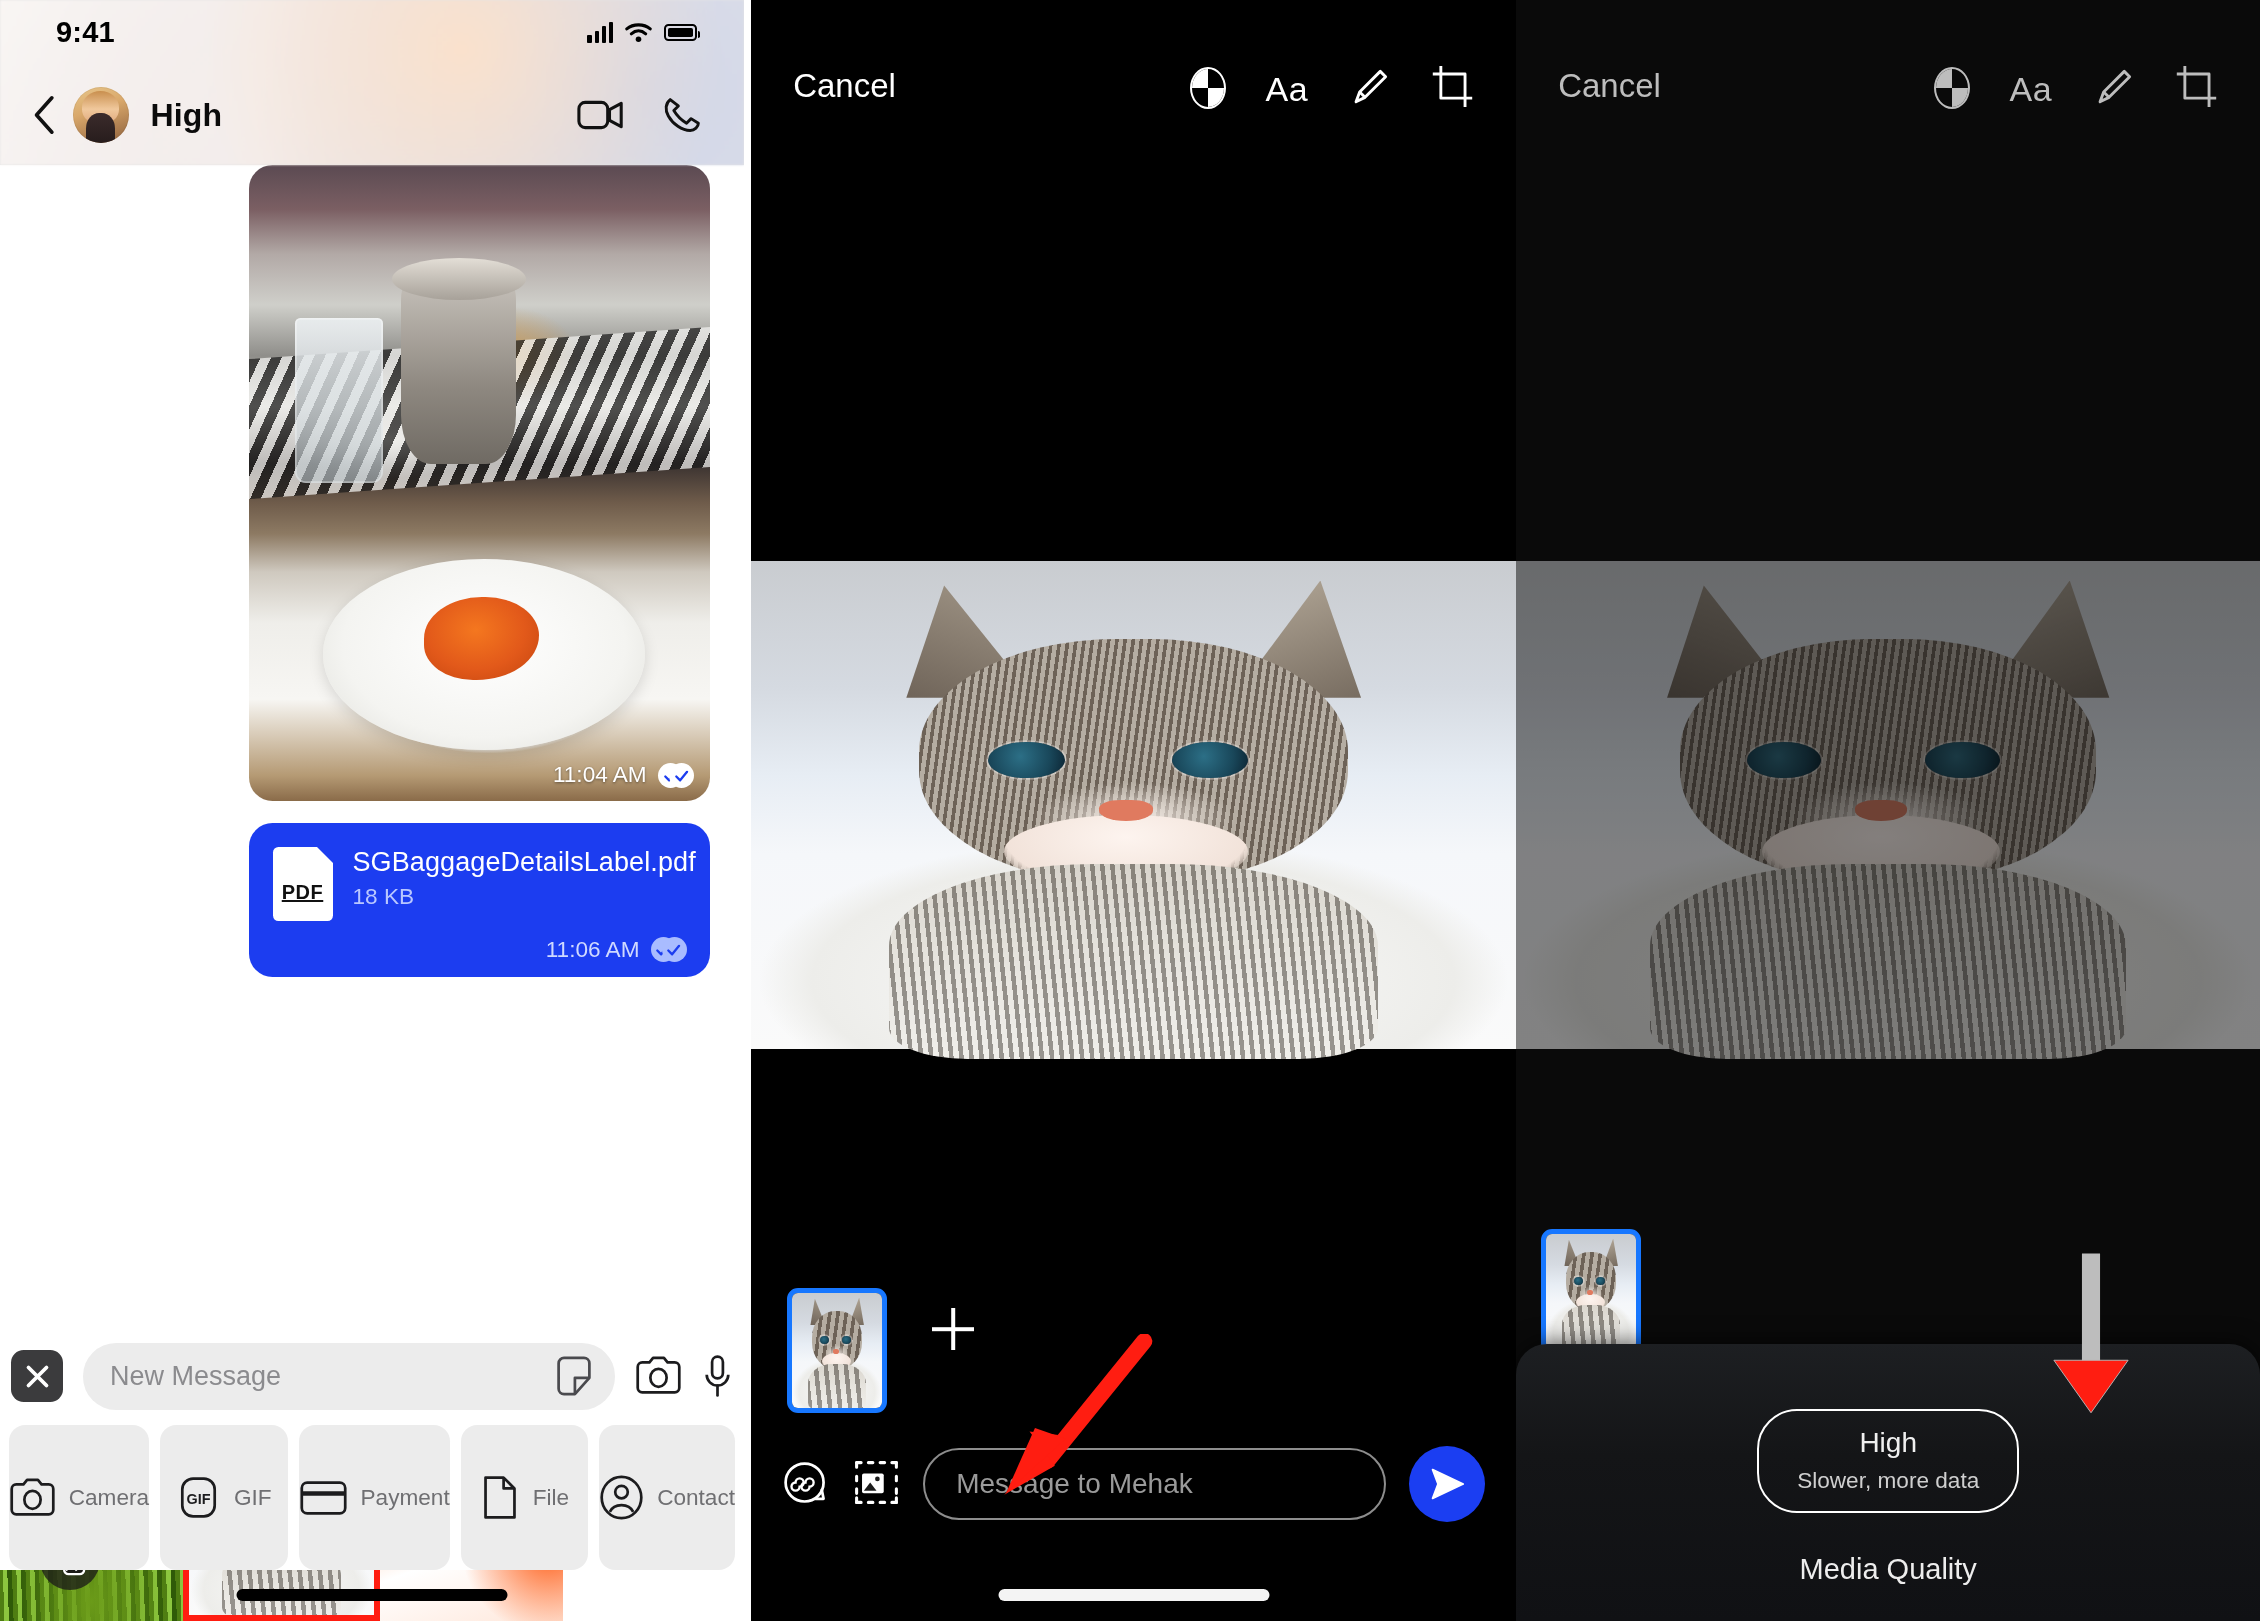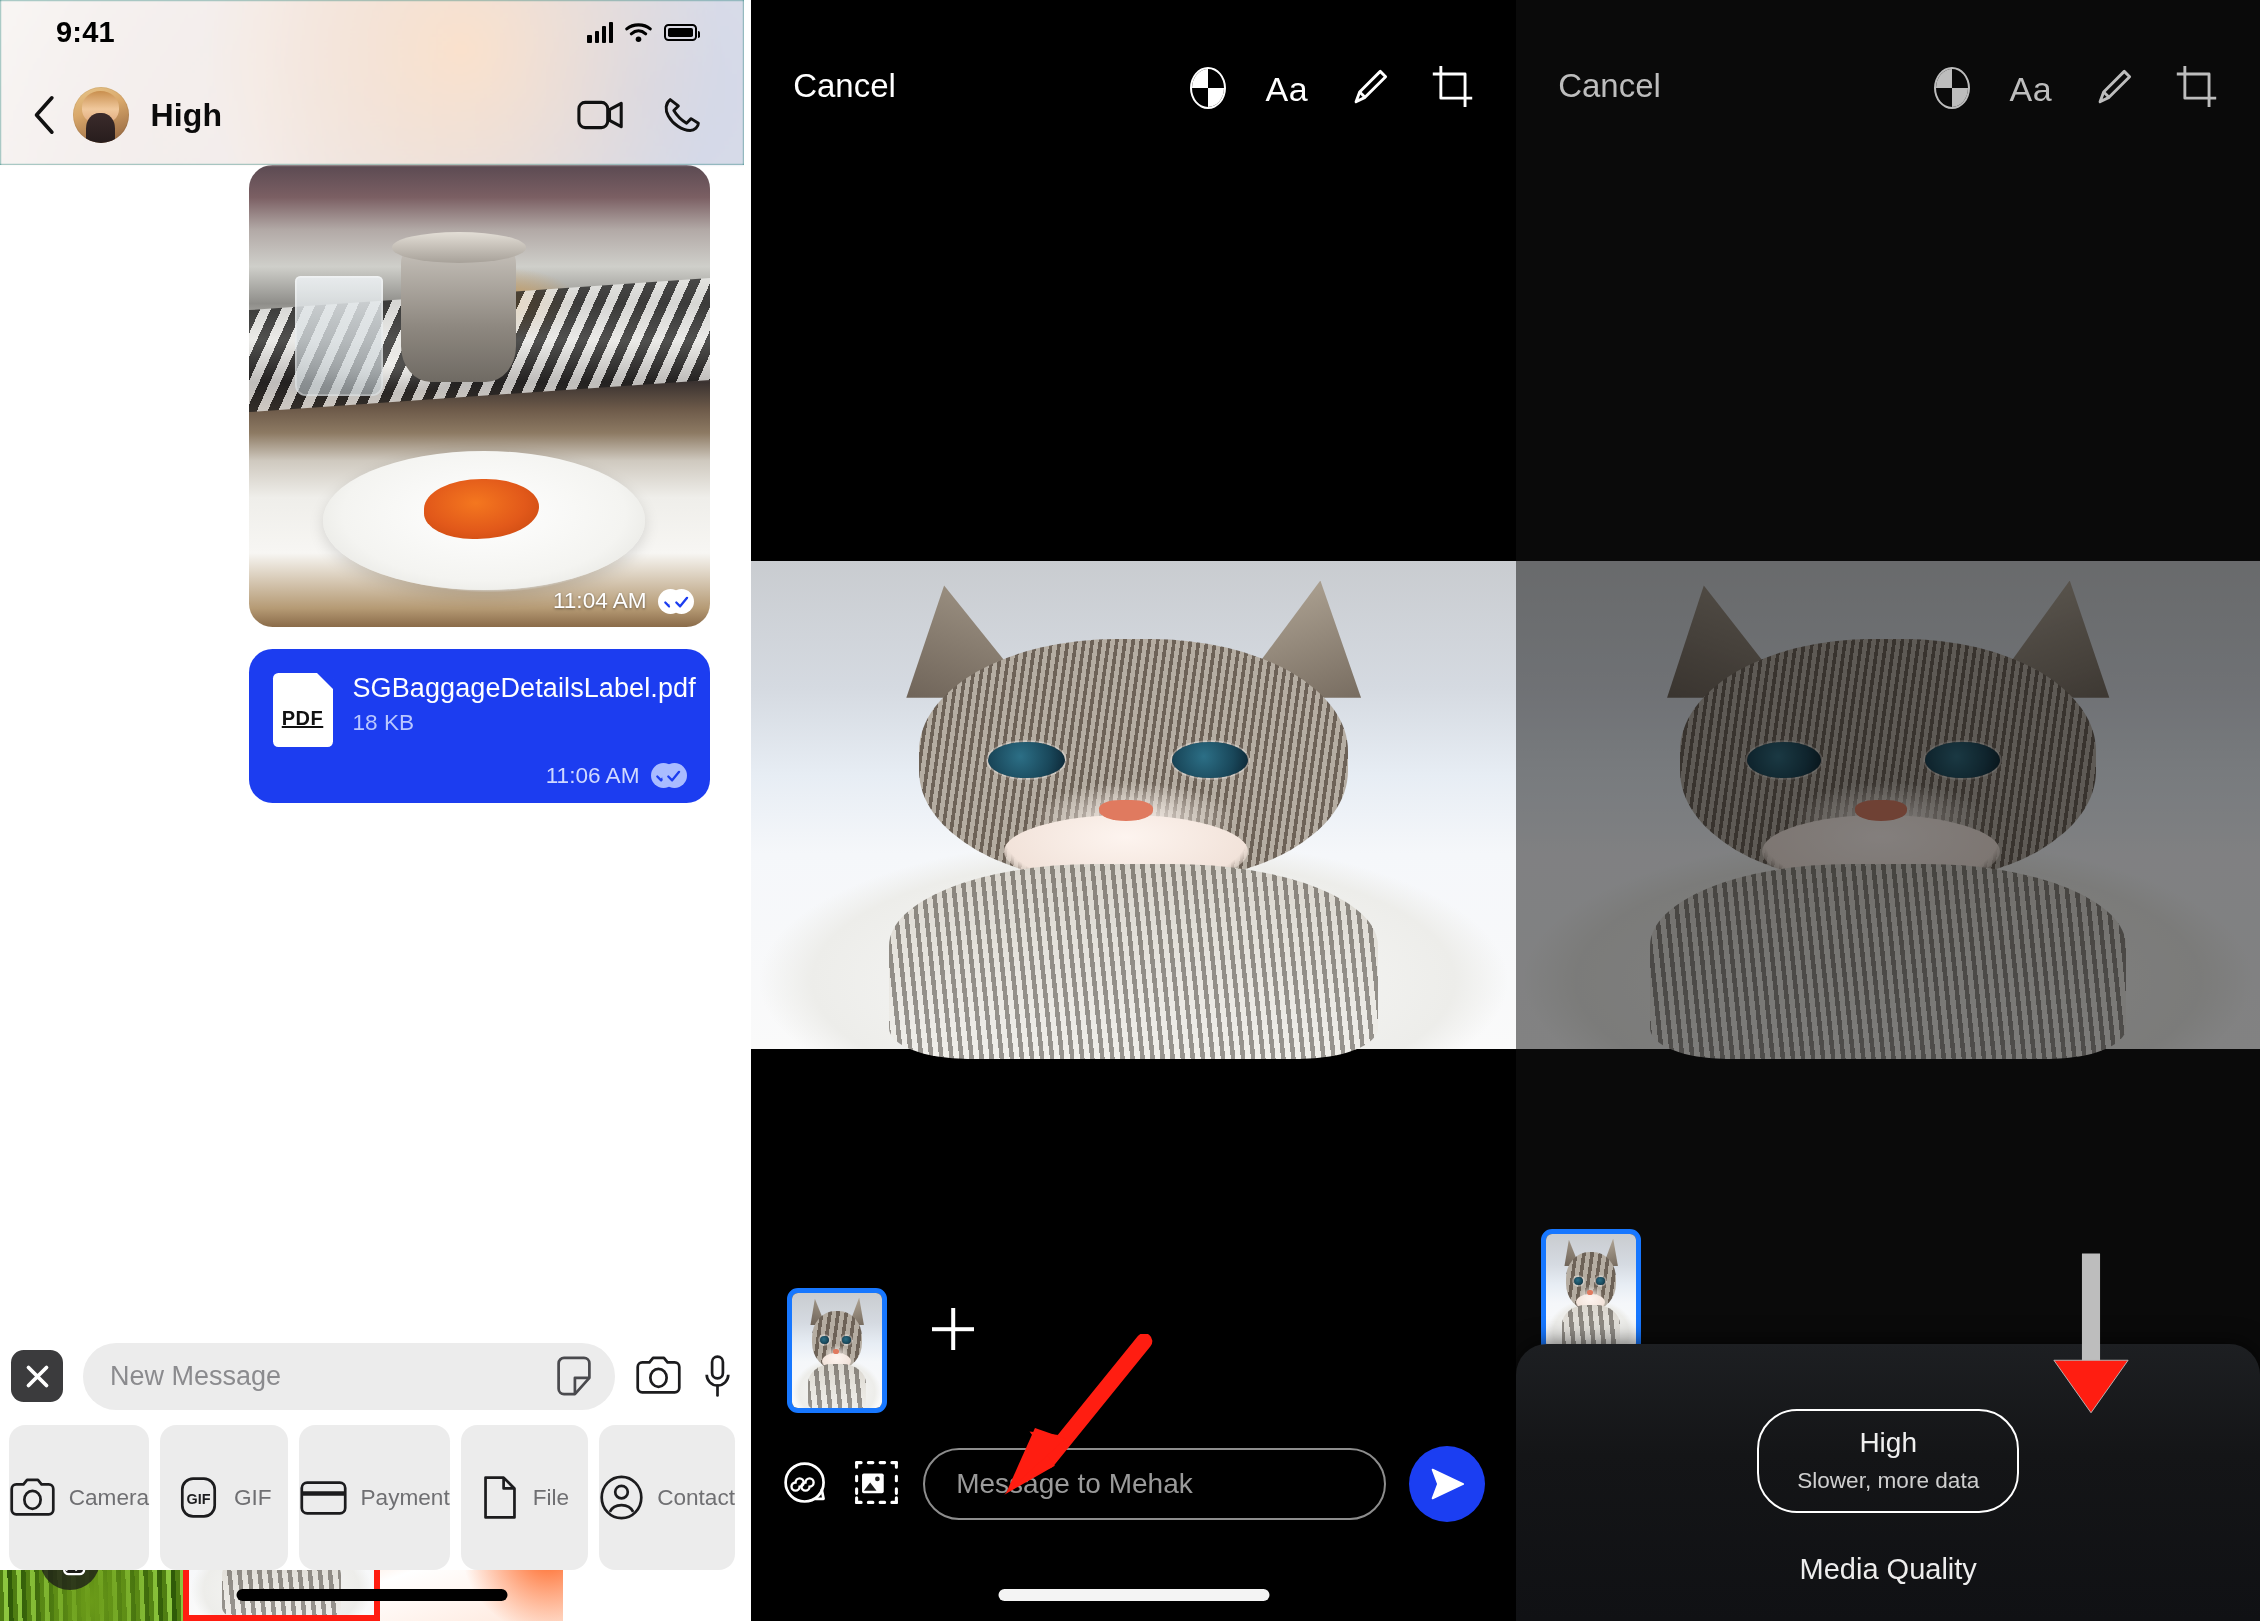--- a/index.html
+++ b/index.html
@@ -2,21 +2,21 @@
 <html style="font-size:14.5px"><head>
 <meta charset="utf-8">
 <style>
   * { margin:0; padding:0; box-sizing:border-box; }
   html,body { width:2265px; height:1621px; background:#ffffff;
     font-family:"Liberation Sans", sans-serif; overflow:hidden; }
   .stage { position:relative; width:2265px; height:1621px; display:flex; background:#fff; }
 
   
   .panel { position:relative; height:1621px; overflow:hidden; flex:none; }
-  #panel1 { width:744px; background:#0f766e; }
+  #panel1 { width:744px; background:#e5e5e5; }
   .gap { width:7.2px; height:1621px; background:#ffffff; flex:none; }
   #panel2 { width:765px; background:#000000; }
   #panel3 { width:744px; background:#0a0a0a; }
 
   
   .p1-topwrap { position:absolute; top:0; left:0; width:744px; height:165px; z-index:6; }
   .p1-topbg { position:absolute; inset:0;
     background:
       radial-gradient(circle at 62% 30%, rgba(255,226,200,.85) 0%, rgba(255,226,200,0) 55%),
       radial-gradient(circle at 86% 55%, rgba(206,212,230,.85) 0%, rgba(206,212,230,0) 60%),
@@ -47,21 +47,21 @@
   .avatar::before{content:"";position:absolute;left:17%;top:8%;width:66%;height:58%;border-radius:50% 50% 45% 45%;
     background:linear-gradient(180deg,#c98f4e 0%,#f0c89c 55%,#e0a97e 100%);}
   .avatar::after{content:"";position:absolute;left:24%;top:46%;width:52%;height:62%;border-radius:45% 45% 18% 18%;
     background:linear-gradient(180deg,#3b2b2b 0%,#241a1a 100%);}
   .hdr-name { font-size:32px; font-weight:600; color:#0b0b0b; margin-left:22px; letter-spacing:0.1px; }
   .hdr-actions { margin-left:auto; display:flex; align-items:center; gap:38px; }
 
   .chat-scroll { position:absolute; top:165px; left:0; width:744px; bottom:261px; background:#fff;
     padding:0 34px; }
   .msg-row { display:flex; justify-content:flex-end; }
-  .photo-bubble { width:461px; height:462px; border-radius:23.5px; overflow:hidden; position:relative;
+  .photo-bubble { width:461px; height:636px; border-radius:23.5px; overflow:hidden; position:relative;
     margin-top:0; }
   .photo-food { position:absolute; inset:0;
     background:
       radial-gradient(ellipse 48% 22% at 52% 78%, #f0f0ee 0%, #f0f0ee 62%, rgba(240,240,238,0) 66%),
       radial-gradient(ellipse 16% 7% at 50% 74%, #e4601f 0%, #d4521a 55%, rgba(212,82,26,0) 60%),
       radial-gradient(ellipse 30% 9% at 30% 43%, #eceae4 0%, rgba(236,234,228,0) 70%),
       radial-gradient(ellipse 22% 11% at 56% 30%, #cfa15f 0%, rgba(207,161,95,0) 70%),
       linear-gradient(180deg,
         #5b4a52 0%, #7b5f63 7%, #b2a9a6 14%,
         #cfcfca 22%, #8f8e8a 30%, #d7d6d1 38%,

